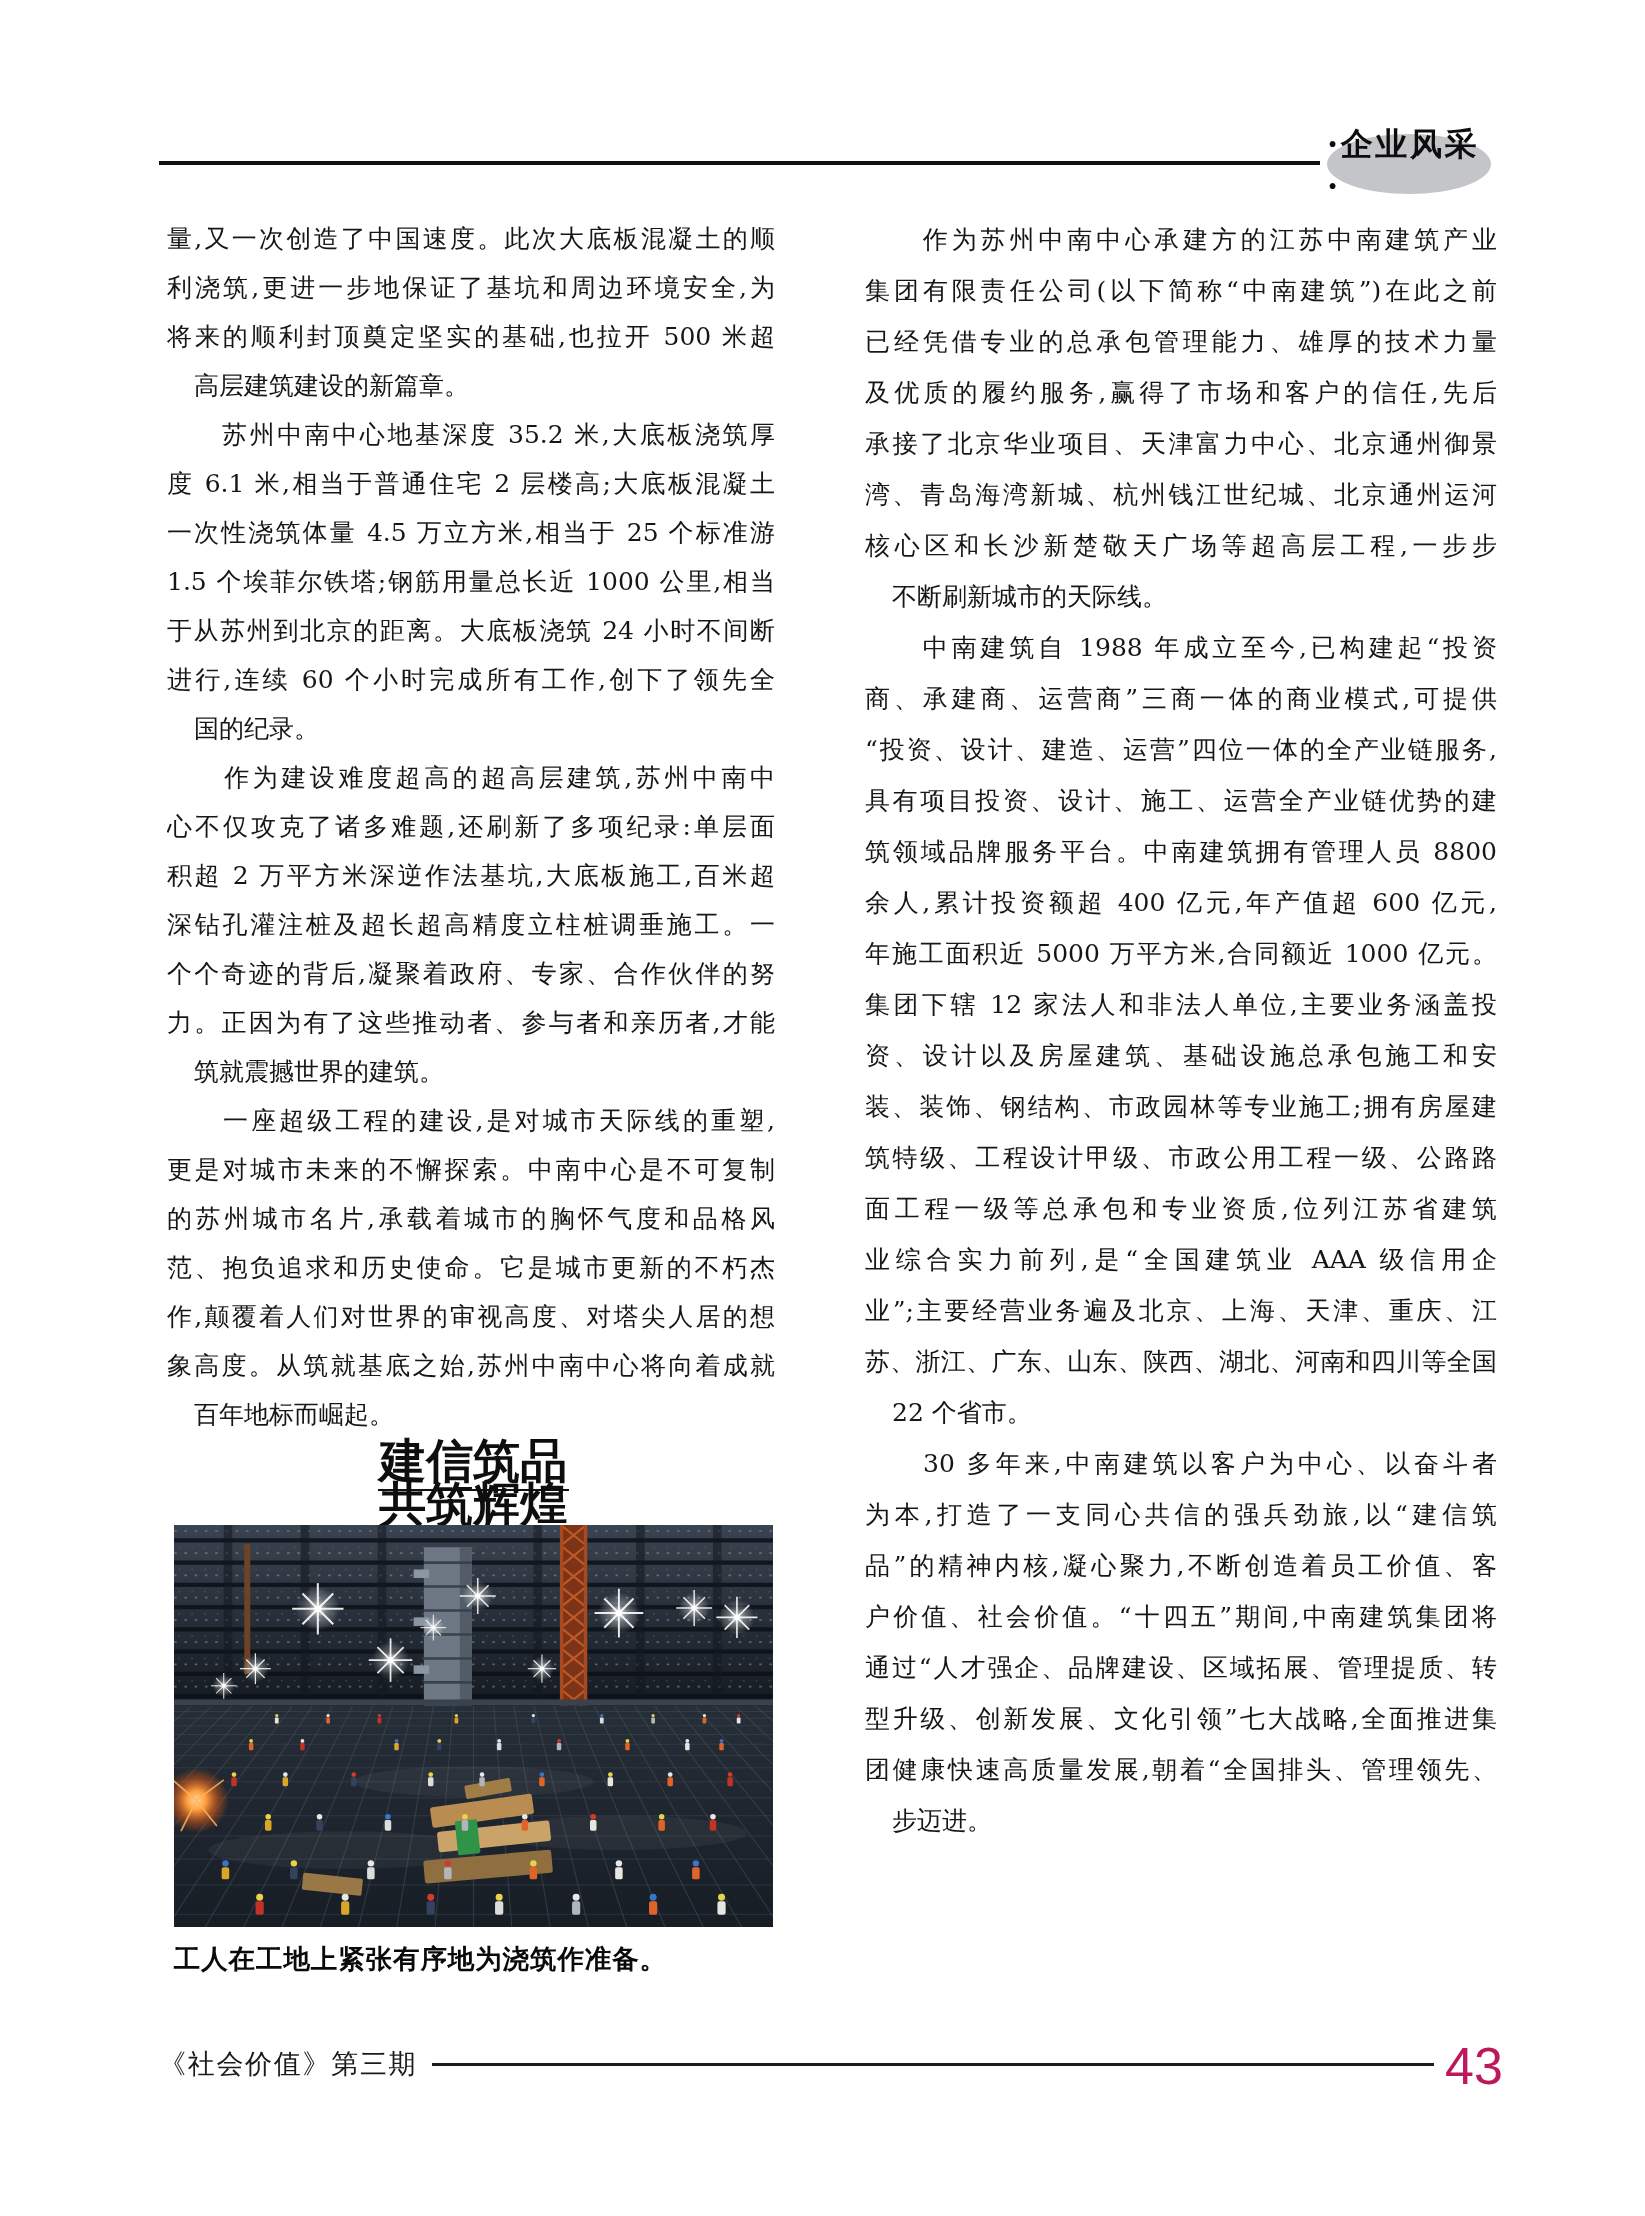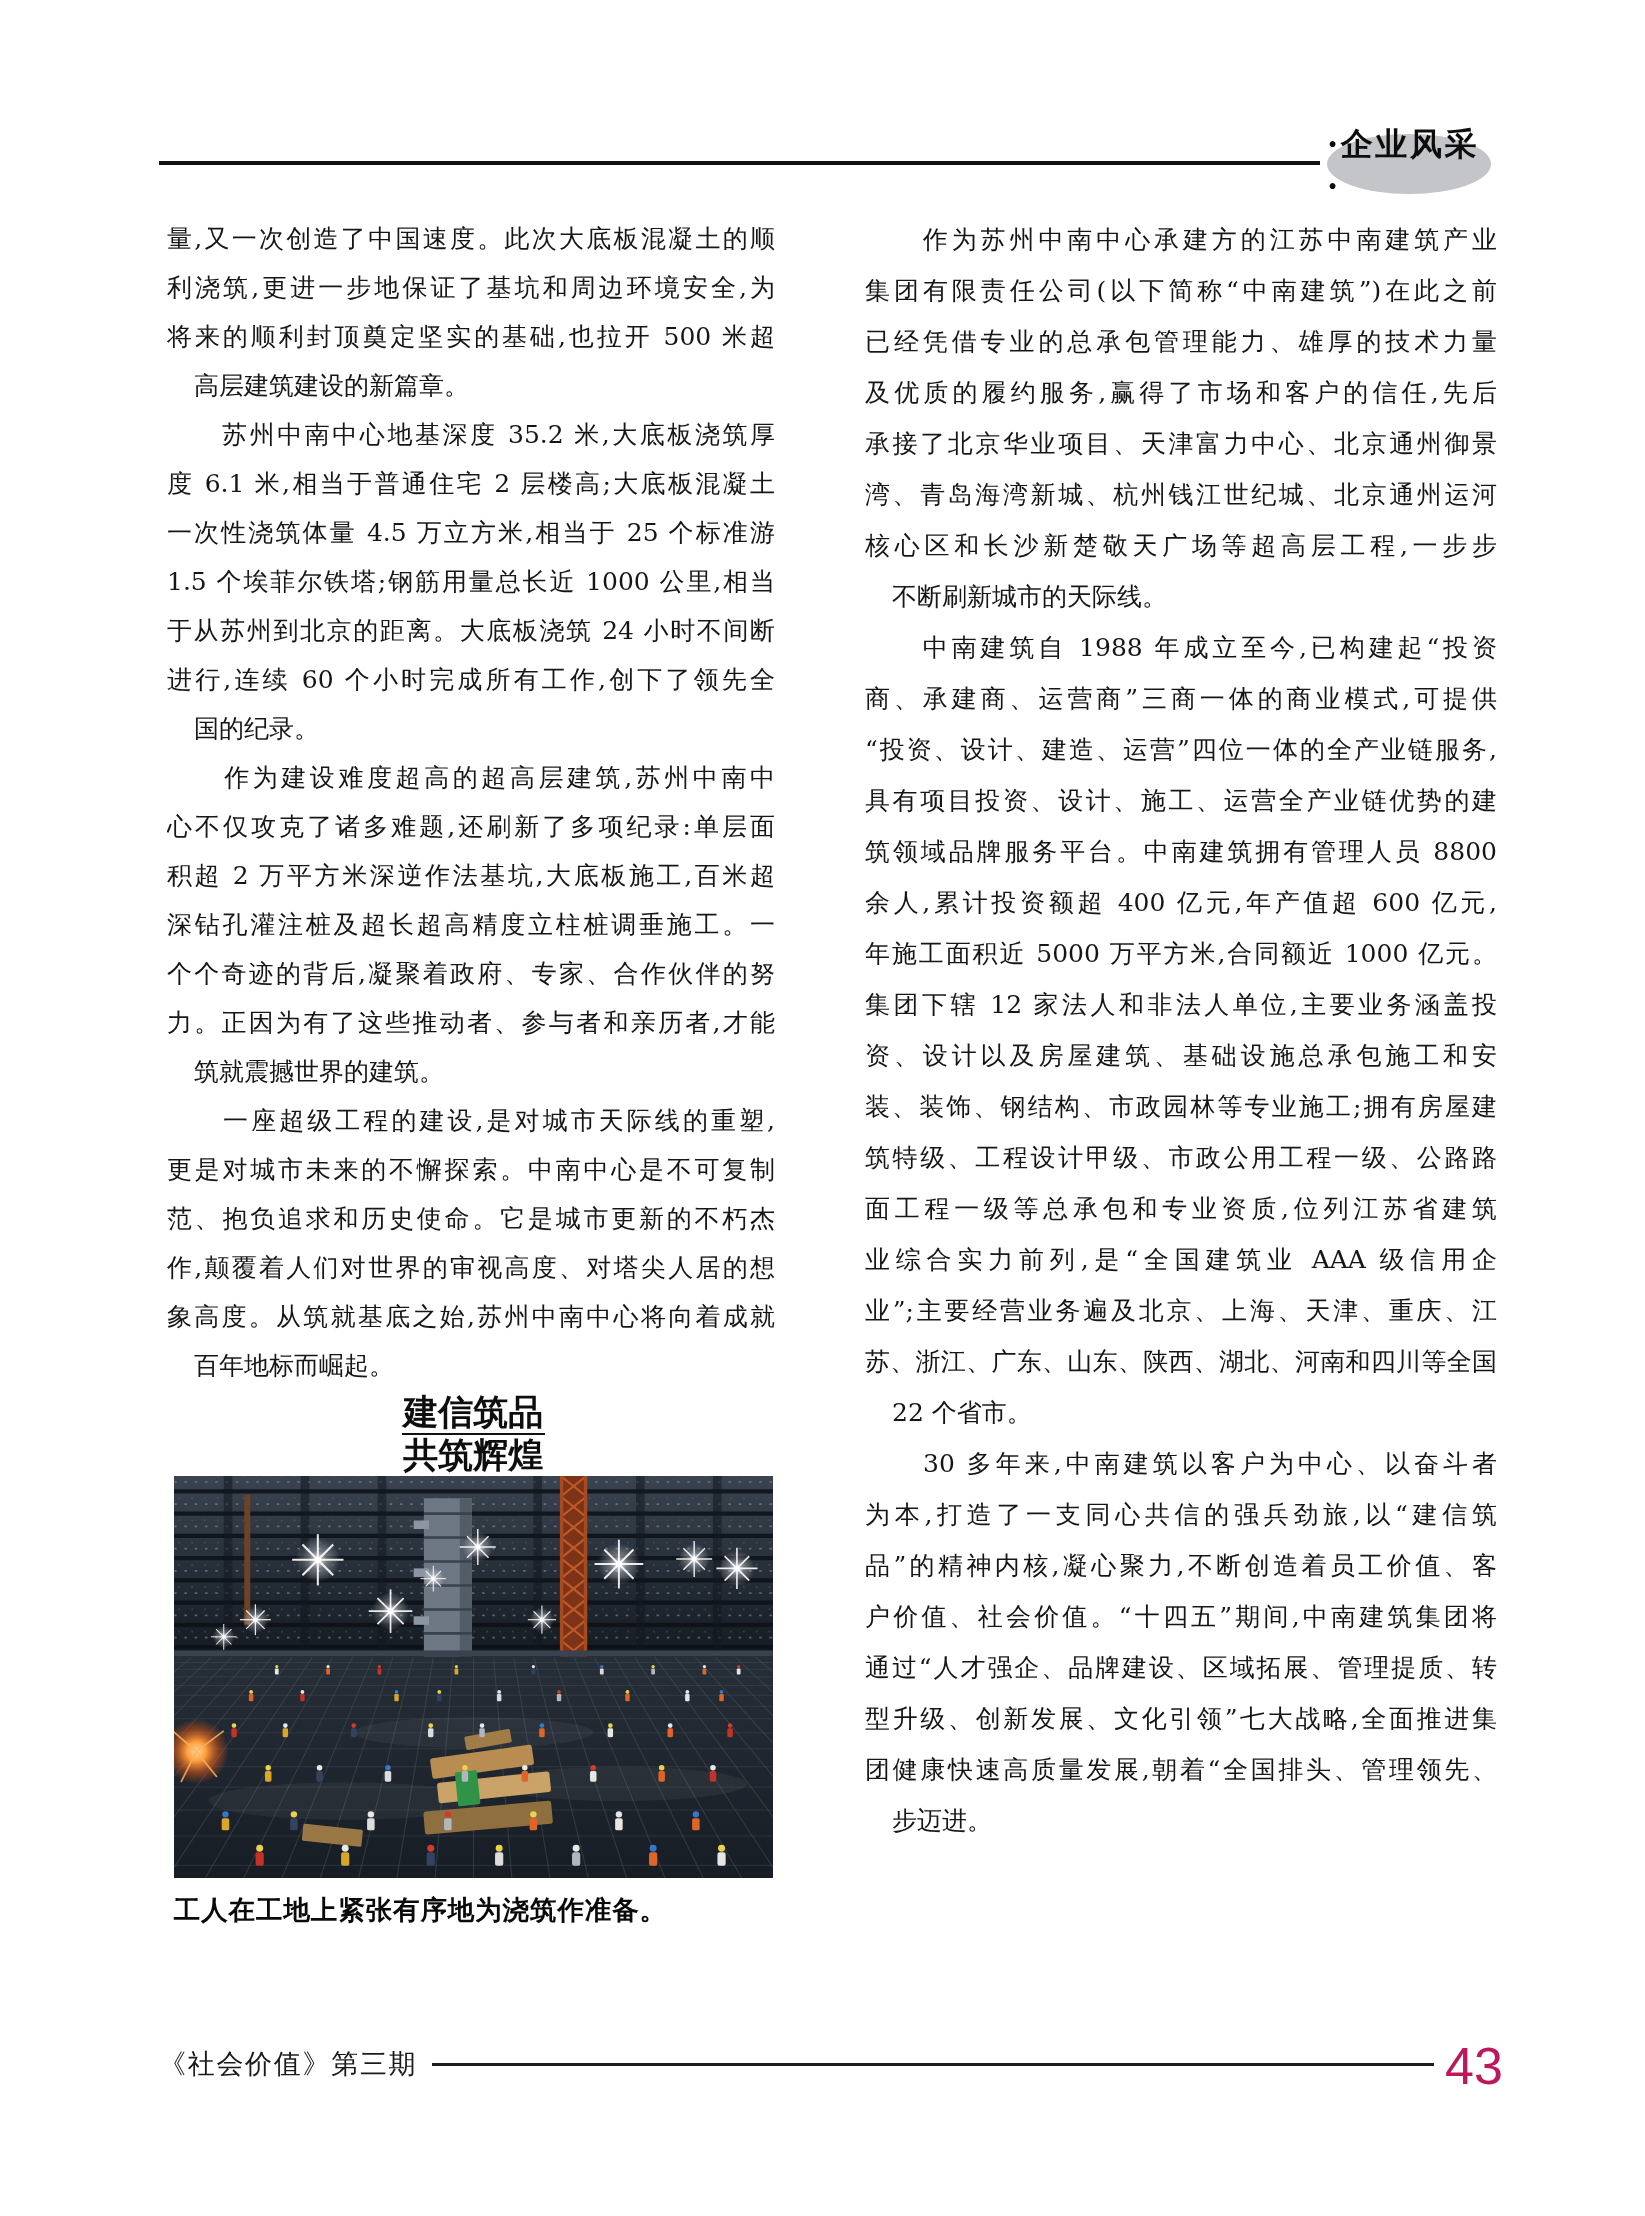--- a/index.html
+++ b/index.html
@@ -11,21 +11,21 @@
          font-size:32px;font-weight:600;letter-spacing:2.6px;color:#0d0d0d;}
   .col{position:absolute;top:214px;}
   .col-left{left:167px;width:608px;}
   .col-right{left:865px;width:632px;}
   .line{font-size:25px;overflow:hidden;text-align:justify;text-align-last:justify;word-break:keep-all;white-space:nowrap;}
   .col-left .line{height:49px;line-height:49px;}
   .col-right .line{height:51px;line-height:51px;}
   .line.flush-left{text-align-last:left;margin-left:27px;}
   .subheading{margin-left:6.8px;width:599px;height:86px;text-align:center;
               font-family:"Liberation Sans","DejaVu Sans",sans-serif;font-weight:bold;
-              font-size:35px;line-height:43px;color:#0e0e0e;}
+              font-size:47px;line-height:43px;color:#0e0e0e;}
   .sub1 span{border-bottom:2.6px solid #111;padding:0 1.7px 1.7px;}
   .photo-wrap{margin-left:6.8px;width:599px;height:402px;}
   .caption{margin:13.7px 0 0 6.8px;width:599px;text-align:left;font-weight:bold;
            font-size:26.5px;letter-spacing:0.9px;color:#0a0a0a;}
   .footer-pub{position:absolute;left:159px;top:2046px;font-size:27px;color:#1a1a1a;letter-spacing:1.7px;}
   .footer-rule{position:absolute;left:432px;top:2063px;width:1002px;height:2.6px;background:#1c1c1c;}
   .page-num{position:absolute;left:1445px;top:2036px;font-size:52px;color:#be185d;
             font-family:"Liberation Sans","DejaVu Sans",sans-serif;}
 </style>
 </head>
@@ -53,20 +53,21 @@
       <div class="line flush-left">国的纪录。</div>
       <div class="line">　　作为建设难度超高的超高层建筑,苏州中南中</div>
       <div class="line">心不仅攻克了诸多难题,还刷新了多项纪录:单层面</div>
       <div class="line">积超 2 万平方米深逆作法基坑,大底板施工,百米超</div>
       <div class="line">深钻孔灌注桩及超长超高精度立柱桩调垂施工。一</div>
       <div class="line">个个奇迹的背后,凝聚着政府、专家、合作伙伴的努</div>
       <div class="line">力。正因为有了这些推动者、参与者和亲历者,才能</div>
       <div class="line flush-left">筑就震撼世界的建筑。</div>
       <div class="line">　　一座超级工程的建设,是对城市天际线的重塑,</div>
       <div class="line">更是对城市未来的不懈探索。中南中心是不可复制</div>
+      <div class="line">的苏州城市名片,承载着城市的胸怀气度和品格风</div>
       <div class="line">范、抱负追求和历史使命。它是城市更新的不朽杰</div>
       <div class="line">作,颠覆着人们对世界的审视高度、对塔尖人居的想</div>
       <div class="line">象高度。从筑就基底之始,苏州中南中心将向着成就</div>
       <div class="line flush-left">百年地标而崛起。</div>
   <div class="subheading">
     <div class="sub1"><span>建信筑品</span></div>
     <div class="sub2"><span>共筑辉煌</span></div>
   </div>
   <div class="photo-wrap">
     <svg id="photo" width="599" height="402" viewBox="0 0 700 470" xmlns="http://www.w3.org/2000/svg">

